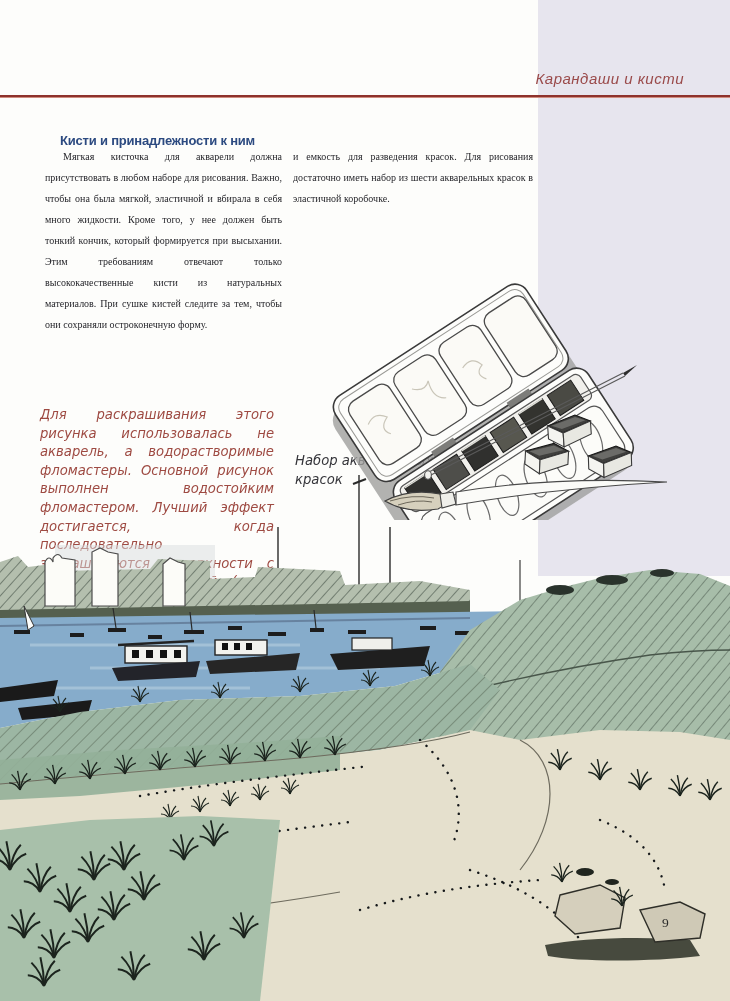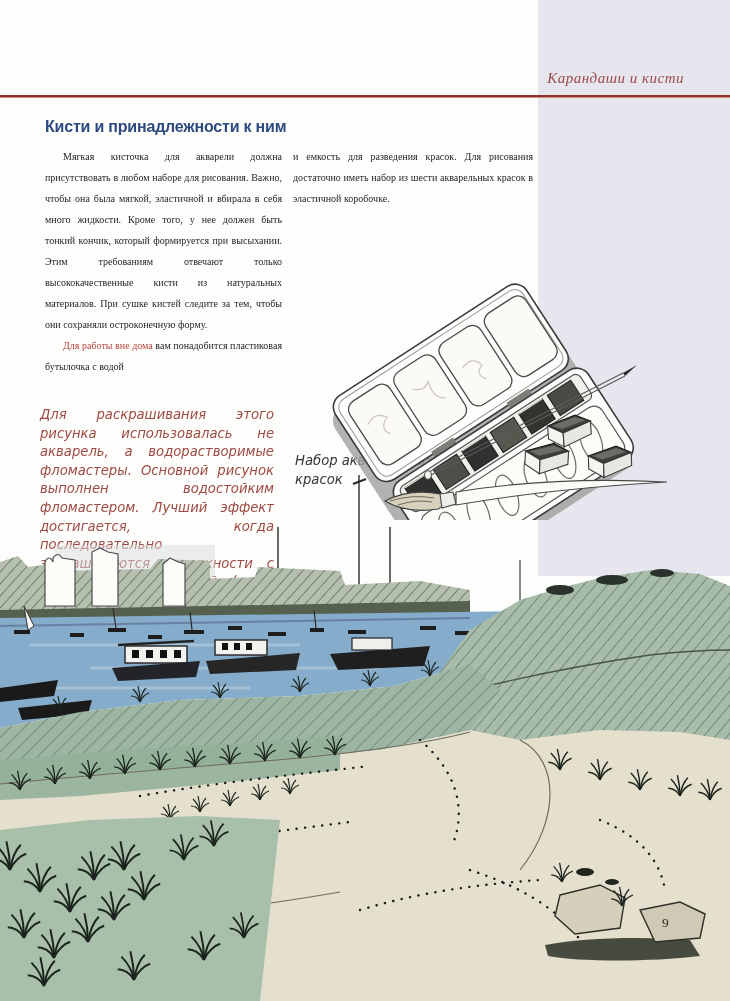--- a/index.html
+++ b/index.html
@@ -1,24 +1,24 @@
 <!DOCTYPE html>
 <html lang="ru"><head>
 <meta charset="utf-8">
 <style>
   html,body{margin:0;padding:0;}
   body{width:730px;height:1001px;position:relative;background:#fdfdfb;overflow:hidden;
        font-family:"Liberation Serif",serif;}
   .strip{position:absolute;left:538px;top:0;width:192px;height:576px;background:#e7e5ee;}
-  .running-head{position:absolute;top:70px;right:46px;font-family:Liberation Serif, serif;
+  .running-head{position:absolute;top:70px;right:46px;font-family:Liberation Sans, sans-serif;
       font-style:italic;font-size:15px;color:#9a4a4a;letter-spacing:.5px;}
   .rule{position:absolute;left:0;top:95px;width:730px;height:3px;
       background:linear-gradient(180deg,#8e322c 0 55%,#cf8d80 55% 100%);}
-  .heading{position:absolute;left:45px;top:118px;width:400px;margin:0;
-      font-family:"Liberation Sans",sans-serif;font-weight:700;font-size:16px;
+  .heading{position:absolute;left:45px;top:118px;width:400px;margin:15px;
+      font-family:"Liberation Sans",sans-serif;font-weight:700;font-size:13px;
       color:#2c4a80;letter-spacing:-.2px;}
   .col{position:absolute;top:146px;font-size:10px;line-height:21px;color:#26262b;
       text-align:justify;}
   .col p{margin:0;}
   .col p.indent{text-indent:18px;}
   .col-left{left:45px;width:237px;}
   .col-right{left:293px;width:240px;}
   .red-phrase{color:#b5473f;}
   .aside{position:absolute;left:40px;top:406px;width:234px;
       font-family:"DejaVu Sans",sans-serif;font-style:italic;font-size:13.2px;
@@ -36,21 +36,20 @@
 
 <div class="strip"></div>
 
 <div class="running-head">Карандаши и кисти</div>
 <div class="rule"></div>
 
 <h1 class="heading">Кисти и принадлежности к ним</h1>
 
 <div class="col col-left">
   <p class="indent">Мягкая кисточка для акварели должна присутствовать в любом наборе для рисования. Важно, чтобы она была мягкой, эластичной и вбирала в себя много жидкости. Кроме того, у нее должен быть тонкий кончик, который формируется при высыхании. Этим требованиям отвечают только высококачественные кисти из натуральных материалов. При сушке кистей следите за тем, чтобы они сохраняли остроконечную форму.</p>
-  <p class="indent"><span class="red-phrase">Для работы вне дома</span><span> вам понадобится пластиковая бутылочка с водой</span></p>
 </div>
 
 <div class="col col-right">
   <p>и емкость для разведения красок. Для рисования достаточно иметь набор из шести акварельных красок в эластичной коробочке.</p>
 </div>
 
 <div class="aside">Для раскрашивания этого рисунка использовалась не акварель, а водорастворимые фломастеры. Основной рисунок выполнен водостойким фломастером. Лучший эффект достигается, когда последовательно закрашиваются поверхности с одинаковой структурой (вода, холмы на заднем плане, дюны и островки зелени).</div>
 
 <div class="caption">Набор акварельных красок</div>
 

